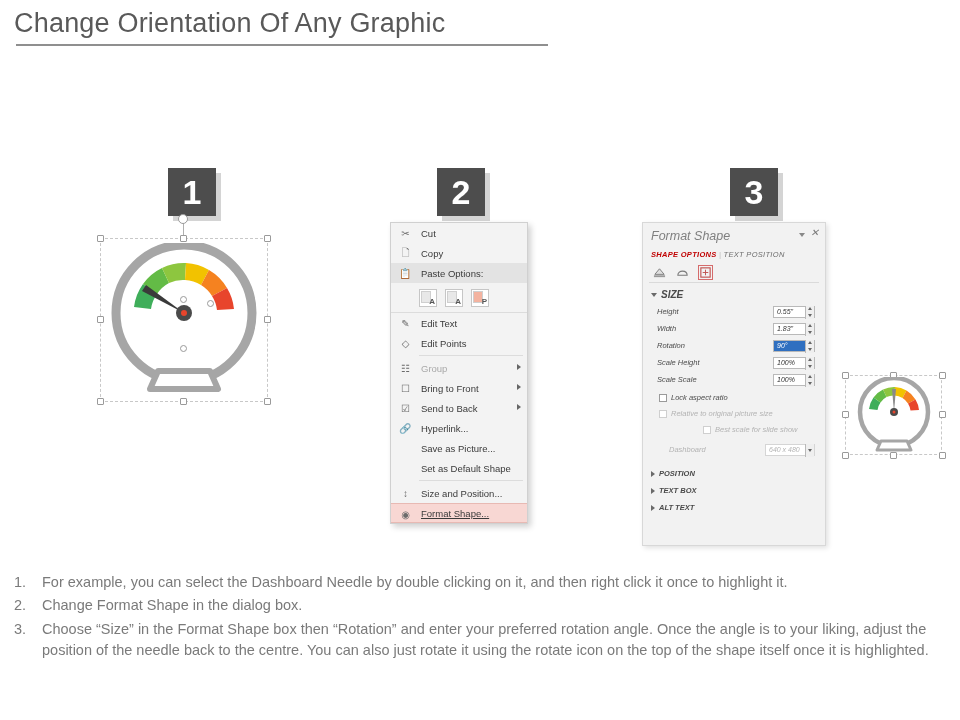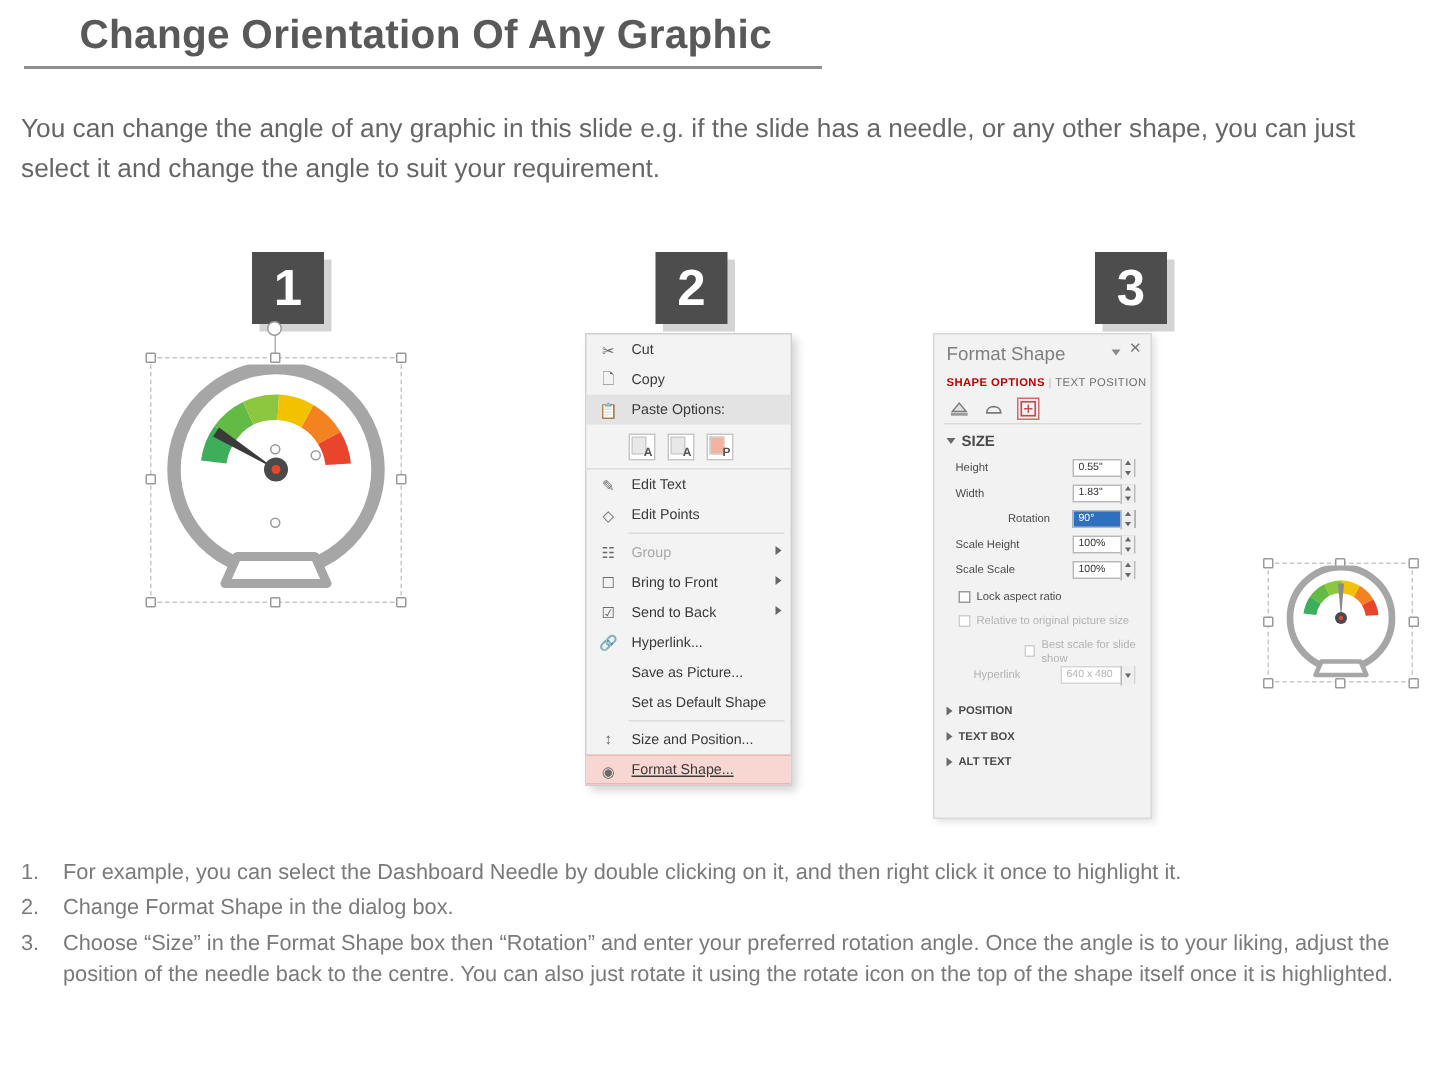--- a/index.html
+++ b/index.html
@@ -14,24 +14,23 @@
     position: relative;
     width: 960px; height: 720px;
     background: #ffffff;
   }
 
   
   .title {
     position: absolute;
     left: 14px; top: 8px;
     font-size: 27px;
-    font-weight: bold;
+    font-weight: normal;
     color: #595959;
     letter-spacing: 0.2px;
-    margin-left: 39px;
   }
   .title-underline {
     position: absolute;
     left: 16px; top: 44px;
     width: 532px; height: 2px;
     background: #8f8f8f;
   }
 
   
   .intro {
@@ -144,27 +143,28 @@
     position: relative;
     display: flex; align-items: flex-end; justify-content: center;
     font-size: 7px; color: #555;
   }
   .paste-ico i { position: absolute; left: 1px; top: 1px; width: 10px; height: 12px; background: #e8e8e8; border: 1px solid #cfcfcf; }
   .paste-ico b { position: absolute; right: 1px; bottom: 0px; font-size: 8px; font-style: normal; }
 
   
   .fs-pane {
     position: absolute;
-    left: 622px; top: 222px;
-    width: 146px; height: 324px;
+    left: 642px; top: 222px;
+    width: 184px; height: 324px;
     background: #f2f2f2;
     border: 1px solid #d8d8d8;
     box-shadow: 2px 2px 5px rgba(0,0,0,0.12);
     font-size: 8px;
     color: #4a4a4a;
+    font-style: italic;
   }
   .fs-title {
     position: absolute; left: 8px; top: 6px;
     font-size: 12.5px; color: #808080;
   }
   .fs-dd {
     position: absolute; right: 20px; top: 10px;
     width: 0; height: 0;
     border-top: 4px solid #888;
     border-left: 3.5px solid transparent;
@@ -268,21 +268,20 @@
   .blist-txt { flex: 1; }
 </style>
 </head>
 <body>
 
 <div class="slide">
 
   <div class="title">Change Orientation Of Any Graphic</div>
   <div class="title-underline"></div>
 
-  <div class="intro">You can change the angle of any graphic in this slide e.g. if the slide has a needle, or any other shape, you can just select it and change the angle to suit your requirement.</div>
 
   <div class="step-badge" id="badge1">1</div>
   <div class="step-badge" id="badge2">2</div>
   <div class="step-badge" id="badge3">3</div>
 
   <div class="sel-box"></div>
   <div class="rot-stem"></div>
   <div class="rot-handle"></div>
 
   <div class="handle" style="left:97px;  top:235px;"></div>
@@ -452,21 +451,21 @@
       <span class="lbl">Width</span>
       <span class="fs-input">
         <span>1.83"</span>
         <span class="spin">
             <i class="up"></i>
             <i class="dn"></i>
           </span>
       </span>
     </div>
 
-    <div class="fs-row" style="top:116px;margin-left:35px;">
+    <div class="fs-row" style="top:116px;">
       <span class="lbl">Rotation</span>
       <span class="fs-input sel">
         <span>90°</span>
         <span class="spin">
             <i class="up"></i>
             <i class="dn"></i>
           </span>
       </span>
     </div>
 
@@ -499,21 +498,21 @@
     <div class="fs-check dim" style="top:186px;">
       <span class="cbox dim"></span>
       <span>Relative to original picture size</span>
     </div>
     <div class="fs-check dim" style="top:202px;padding-left:44px;">
       <span class="cbox dim"></span>
       <span>Best scale for slide show</span>
     </div>
 
     <div class="fs-row" style="top:220px; color:#b3b3b3;">
-      <span class="lbl" style="padding-left:12px;">Hyperlink</span>
+      <span class="lbl" style="padding-left:12px;">Dashboard</span>
       <span class="fs-input" style="width:50px;border-color:#d5d5d5;color:#b3b3b3;">
         <span>640 x 480</span>
         <span class="spin">
             <i class="dn"></i>
           </span>
       </span>
     </div>
 
     <div class="fs-sub" style="top:246px;">
       <span class="fs-caret"></span><span>POSITION</span>

